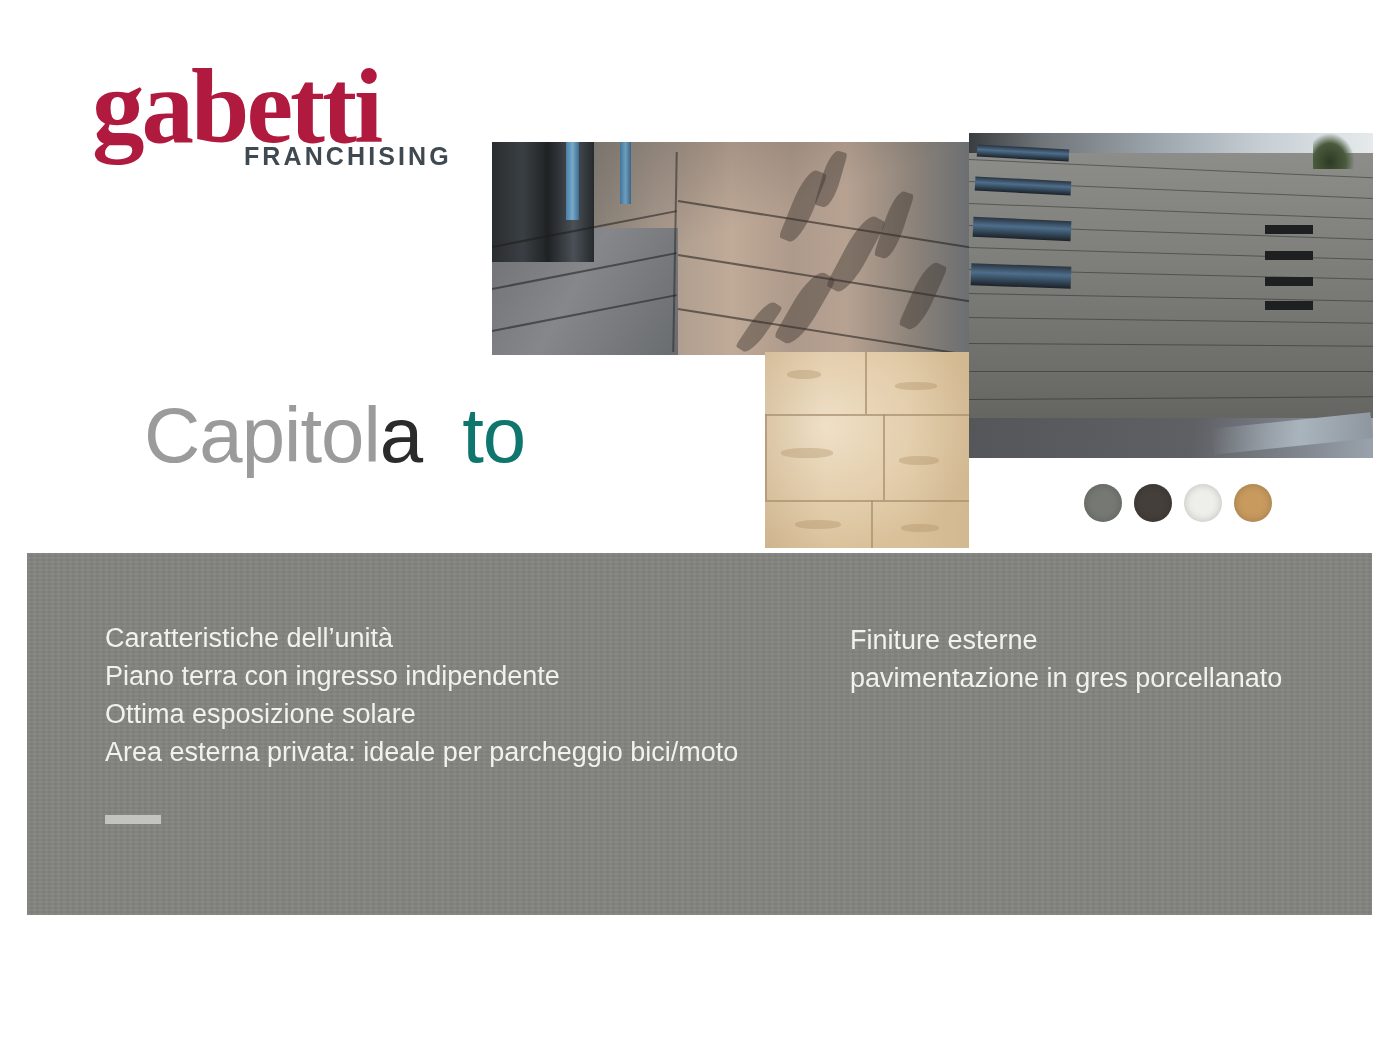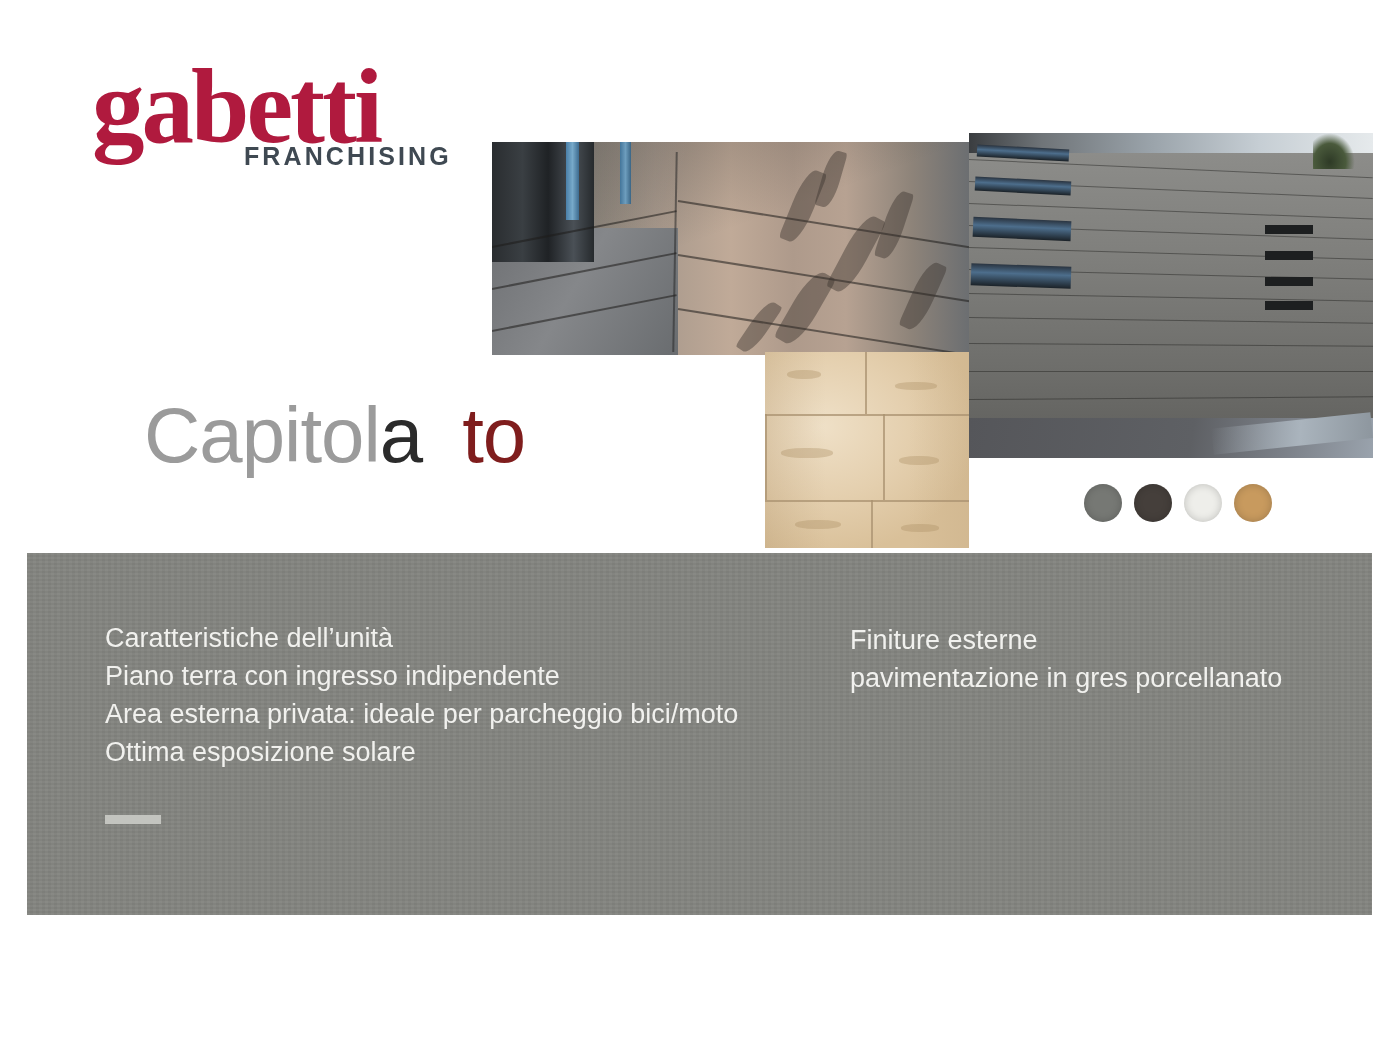--- a/index.html
+++ b/index.html
@@ -312,36 +312,36 @@
   <div class="grout" style="left:118px; top:62px; width:2px;  height:86px;"></div>
   <div class="grout" style="left:106px; top:148px; width:2px; height:48px;"></div>
   <div class="speck" style="left:22px;  top:18px;  width:34px; height:9px;"></div>
   <div class="speck" style="left:130px; top:30px;  width:42px; height:8px;"></div>
   <div class="speck" style="left:16px;  top:96px;  width:52px; height:10px;"></div>
   <div class="speck" style="left:134px; top:104px; width:40px; height:9px;"></div>
   <div class="speck" style="left:30px;  top:168px; width:46px; height:9px;"></div>
   <div class="speck" style="left:136px; top:172px; width:38px; height:8px;"></div>
 </div>
 
-<div id="page-title"><span class="title-light" style="color: rgb(155, 155, 155);">Capitol</span><span class="title-dark" style="color: rgb(43, 43, 43);">a</span><span class="title-light" style="color: #7f1d1d;">to</span></div>
+<div id="page-title"><span class="title-light" style="color: rgb(155, 155, 155);">Capitol</span><span class="title-dark" style="color: rgb(43, 43, 43);">a</span><span class="title-light" style="color: #0f766e;">to</span></div>
 
 <div id="swatch-row">
   <div class="swatch" title="Grigio" style="background: rgb(118, 120, 116);"></div>
   <div class="swatch" title="Antracite" style="background: rgb(69, 63, 59);"></div>
   <div class="swatch" title="Bianco" style="background: rgb(238, 238, 234);"></div>
   <div class="swatch" title="Ocra" style="background: rgb(200, 154, 94);"></div>
 </div>
 
 <div id="spec-panel" style="background: repeating-linear-gradient(0deg, rgba(255, 255, 255, 0.024) 0px, rgba(255, 255, 255, 0.024) 2px, rgba(0, 0, 0, 0.024) 2px, rgba(0, 0, 0, 0.024) 4px), repeating-linear-gradient(90deg, rgba(255, 255, 255, 0.02) 0px, rgba(255, 255, 255, 0.02) 3px, rgba(0, 0, 0, 0.02) 3px, rgba(0, 0, 0, 0.02) 6px), rgb(131, 132, 127);">
   <div id="spec-columns">
     <div class="spec-col" id="spec-col-left" style="color: rgb(241, 241, 238);">
         <span class="spec-line">Caratteristiche dell’unità</span>
         <span class="spec-line">Piano terra con ingresso indipendente</span>
+        <span class="spec-line">Ottima esposizione solare</span>
         <span class="spec-line">Area esterna privata: ideale per parcheggio bici/moto</span>
-        <span class="spec-line">Ottima esposizione solare</span>
       </div>
     <div class="spec-col" id="spec-col-right" style="color: rgb(241, 241, 238);">
         <span class="spec-line">Finiture esterne</span>
         <span class="spec-line">pavimentazione in gres porcellanato</span>
       </div>
   </div>
   <div id="spec-rule"></div>
 </div>
 
 </body></html>

